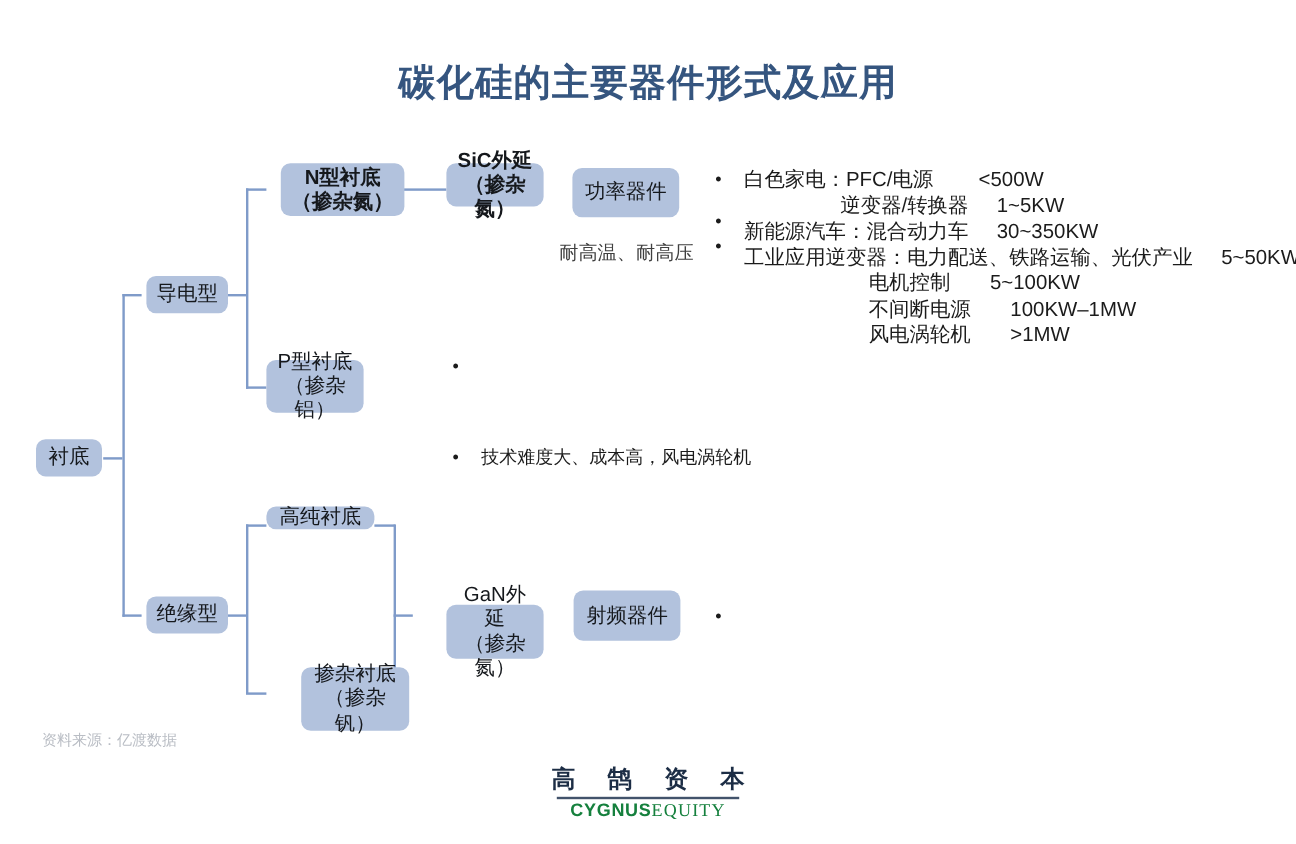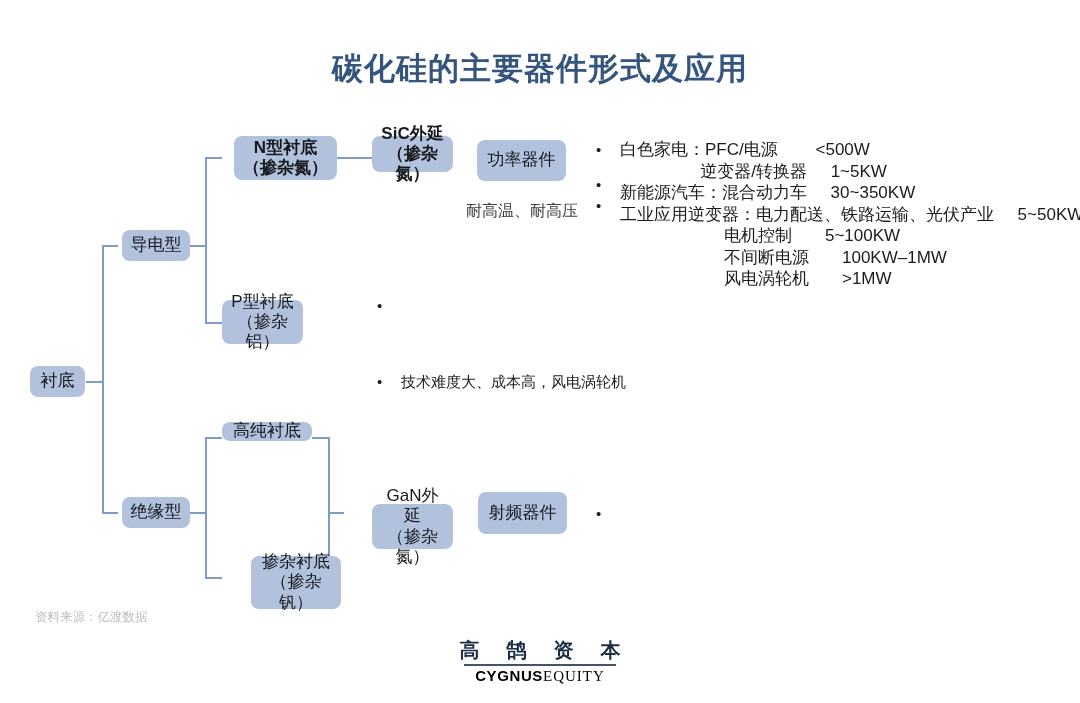--- a/index.html
+++ b/index.html
@@ -40,21 +40,21 @@
   }
 
   
   .logo{position:absolute;left:0;top:638px;width:1080px;text-align:center;}
   .logo-cn{
     font-size:20px;font-weight:700;color:#1c2d45;letter-spacing:11px;
     font-family:"Liberation Serif","DejaVu Serif",serif;
     padding-left:11px;line-height:24px;
   }
   .logo-rule{width:152px;height:1.5px;background:#42536b;margin:2px auto 1px;}
-  .logo-en{font-size:15px;color:#000000;letter-spacing:0.3px;line-height:18px;
+  .logo-en{font-size:15px;color:#15803d;letter-spacing:0.3px;line-height:18px;
     font-family:"Liberation Serif","DejaVu Serif",serif;}
   .logo-en b{font-family:"Liberation Sans",sans-serif;font-weight:700;letter-spacing:0.6px;}
   .logo-en span{font-weight:400;letter-spacing:1px;}
 </style>
 </head>
 <body>
 
 <div id="canvas">
 
   <div class="title">碳化硅的主要器件形式及应用</div>

